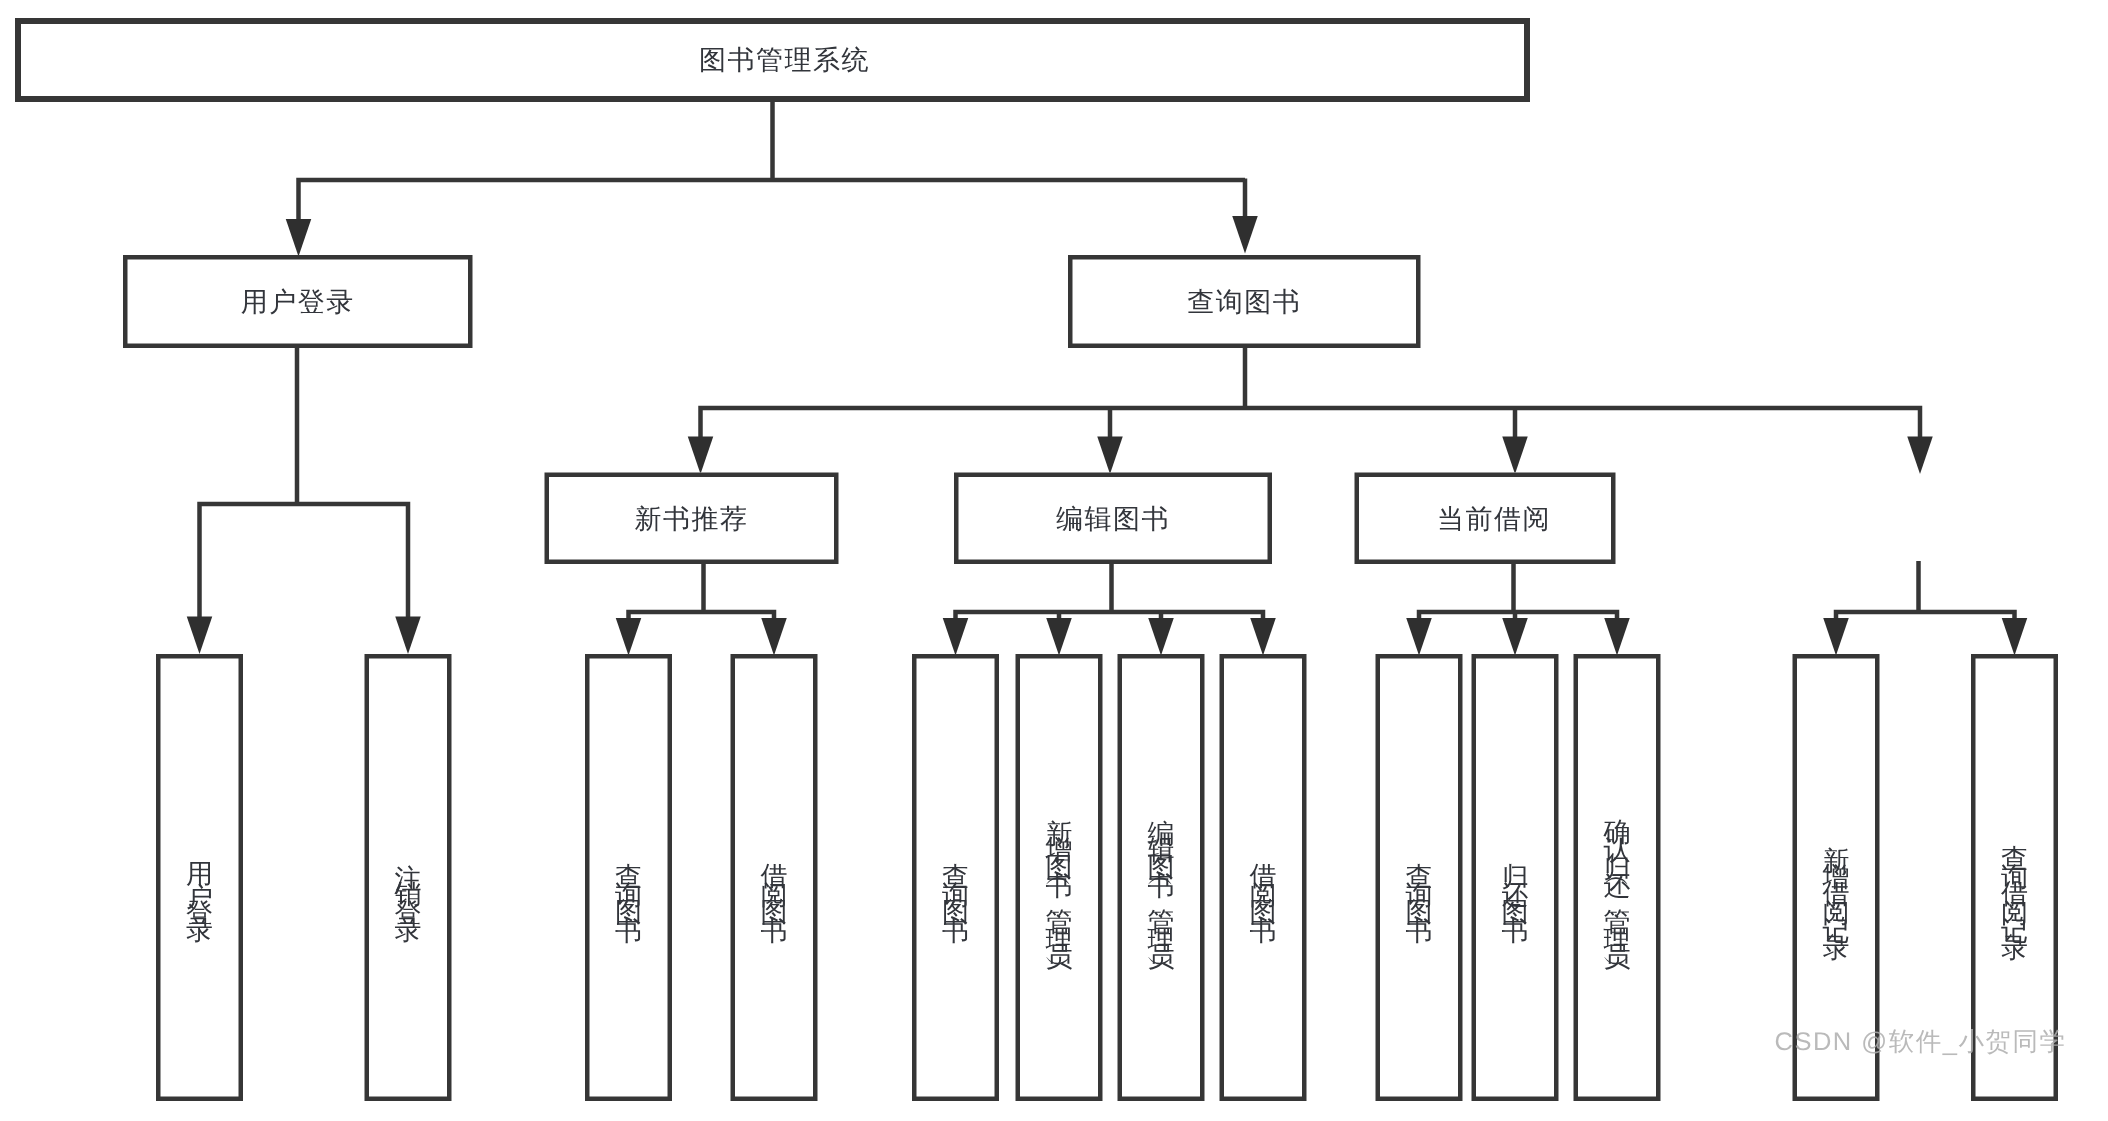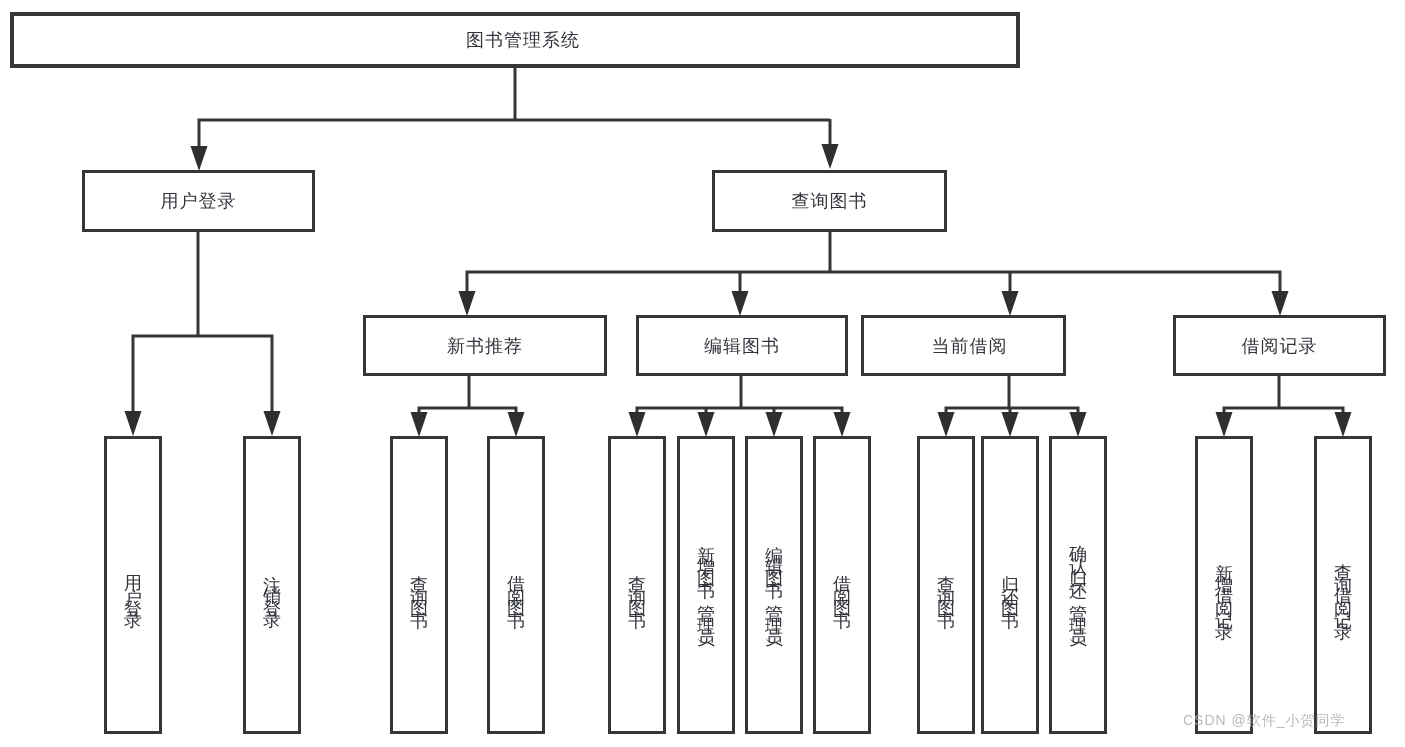--- a/index.html
+++ b/index.html
@@ -42,23 +42,23 @@
     writing-mode: vertical-rl;
     text-orientation: mixed;
     letter-spacing: 12px;
     line-height: 1;
     font-size: 18px;
     color: #32353b;
   }
   .watermark {
     position: absolute;
     left: 1183px;
-    top: 712px;
+    top: 683px;
     z-index: 3;
-    font-size: 14px;
+    font-size: 17px;
     color: #aeaeae;
     opacity: 0.85;
     letter-spacing: 1px;
     white-space: nowrap;
   }
 </style>
 </head>
 <body>
 
 <div class="canvas">
@@ -114,31 +114,28 @@
     <span>图书管理系统</span>
   </div>
 
   <div class="box l2-box" style="left:82px;width:233px;">
     <span>用户登录</span>
   </div>
   <div class="box l2-box" style="left:712px;width:235px;">
     <span>查询图书</span>
   </div>
 
-  <div class="box l3-box" style="left:363px;width:244px;">
+  <div class="box l3-box" style="left:363px;width:196px;">
     <span>新书推荐</span>
   </div>
   <div class="box l3-box" style="left:636px;width:212px;">
     <span>编辑图书</span>
   </div>
-  <div class="box l3-box" style="left:861px;width:205px;padding-left:12px;">
+  <div class="box l3-box" style="left:903px;width:174px;padding-left:12px;">
     <span>当前借阅</span>
-  </div>
-  <div class="box l3-box" style="left:1173px;width:213px;">
-    <span>借阅记录</span>
   </div>
 
   <div class="box leaf-box" style="left:104px;">
     <span class="vtext">用户登录</span>
   </div>
   <div class="box leaf-box" style="left:243px;">
     <span class="vtext">注销登录</span>
   </div>
 
   <div class="box leaf-box" style="left:390px;">

